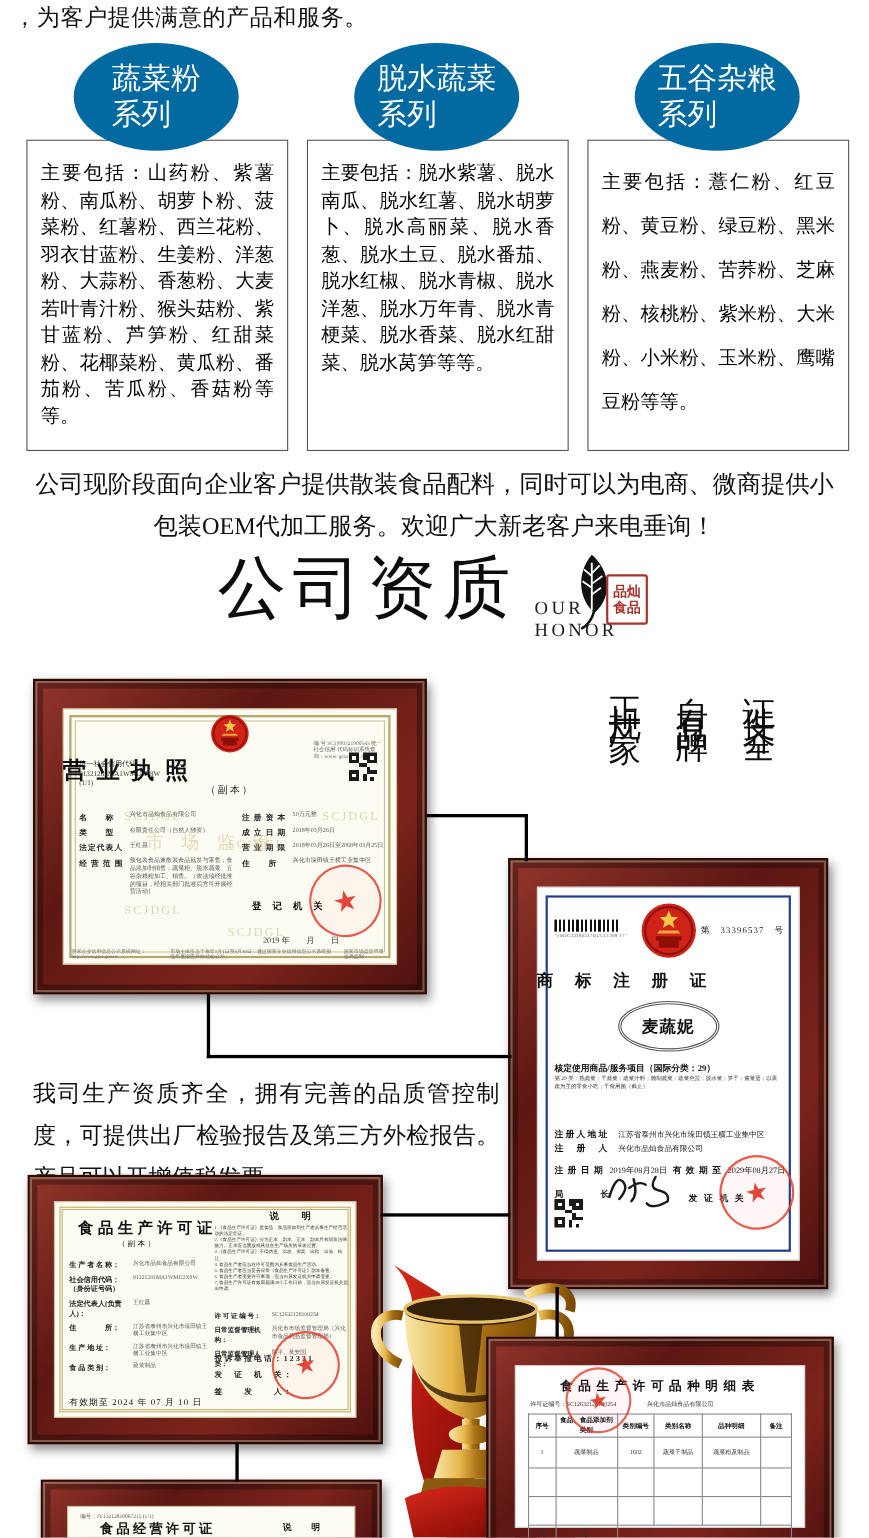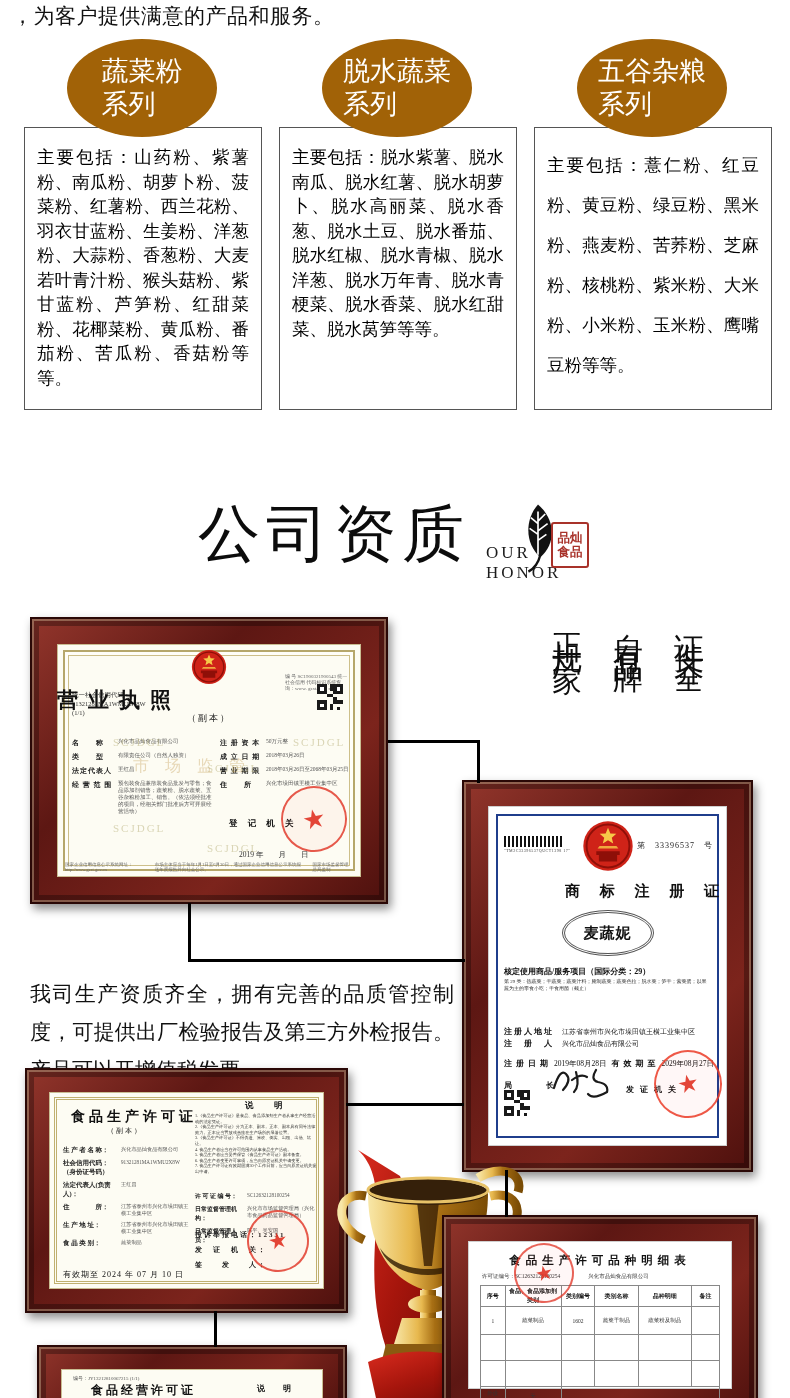--- a/index.html
+++ b/index.html
@@ -8,21 +8,21 @@
   .abs{position:absolute;}
   .pre{white-space:pre-line;}
 
   
   .intro{left:12px;top:2px;font-size:21px;letter-spacing:.5px;}
 
   
   .sbox{top:127px;width:236px;height:281px;border:1px solid #555;background:#fff;}
   .sbody{position:absolute;left:12px;right:12px;top:17px;font-size:17.5px;line-height:24.5px;text-align:justify;color:#000;}
   .sbody.wide{line-height:40px;}
-  .oval{top:39px;width:150px;height:98px;border-radius:50%;background:#a16207;z-index:2;
+  .oval{top:39px;width:150px;height:98px;border-radius:50%;background:#0369a1;z-index:2;
         display:flex;flex-direction:column;align-items:center;justify-content:center;color:#fff;font-size:27px;line-height:33px;}
 
   .oem{left:30px;top:421px;width:730px;text-align:center;font-size:22px;line-height:38px;}
 
   
   .sec-title{left:198px;top:492px;font-size:62px;letter-spacing:6px;white-space:nowrap;color:#0c0c0c;}
   .our-honor{left:486px;top:543px;font-size:17px;line-height:20px;letter-spacing:3px;color:#1b1b1b;}
   .leaf{left:514px;top:502px;}
   .brand-seal{left:551px;top:522px;width:34px;height:42px;border:2px solid #a8322a;border-radius:3px;color:#a8322a;
         display:grid;place-items:center;font-size:12.5px;line-height:14px;font-weight:700;text-align:center;}
@@ -71,21 +71,21 @@
   .frow{display:flex;margin-bottom:4px;}
   .frow .l{font-size:7px;font-weight:700;width:46px;letter-spacing:1px;color:#222;flex:none;}
   .frow .v{font-size:5.5px;color:#555;line-height:7px;flex:1;}
   .bl-reg{left:172px;top:174px;font-size:8.5px;font-weight:700;letter-spacing:4px;}
   .bl-date{left:182px;top:206px;font-size:7.5px;color:#333;}
   .bl-foot{left:8px;right:8px;bottom:5px;display:flex;gap:8px;justify-content:space-between;font-size:4.5px;color:#666;}
 
   
   .tm-border{inset:8px;border:2px solid #1f3d8c;}
   .tm-num{right:14px;top:34px;font-size:8px;letter-spacing:1px;color:#222;}
-  .tm-title{left:0;right:0;top:76px;text-align:right;font-size:15px;font-weight:700;letter-spacing:8px;}
+  .tm-title{left:0;right:0;top:76px;text-align:left;font-size:15px;font-weight:700;letter-spacing:8px;}
   .tm-logo{left:50%;transform:translateX(-50%);top:104px;width:86px;height:40px;border:3px double #555;border-radius:50%;
            display:grid;place-items:center;font-size:15px;font-weight:600;letter-spacing:1px;}
   .tm-class{left:16px;top:160px;font-size:8px;font-weight:700;}
   .tm-class-d{left:16px;top:172px;width:206px;font-size:5px;line-height:7px;color:#333;}
   .tm-row{left:16px;display:flex;gap:8px;align-items:baseline;}
   .tm-row .l{font-size:8px;font-weight:700;letter-spacing:2px;flex:none;}
   .tm-row .v{font-size:7px;color:#222;}
   .tm-dates{left:16px;top:252px;display:flex;gap:5px;align-items:baseline;font-size:7.5px;}
   .tm-dates b{font-size:8px;letter-spacing:1px;}
   .tm-dir{left:16px;top:274px;font-size:8px;font-weight:700;letter-spacing:6px;}
@@ -143,20 +143,21 @@
   <div class="abs sbox" style="left:534px;">
     <div class="sbody wide">主要包括：薏仁粉、红豆粉、黄豆粉、绿豆粉、黑米粉、燕麦粉、苦荞粉、芝麻粉、核桃粉、紫米粉、大米粉、小米粉、玉米粉、鹰嘴豆粉等等。</div>
   </div>
   <div class="abs oval pre" style="left:67px;">蔬菜粉
 系列</div>
   <div class="abs oval pre" style="left:322px;">脱水蔬菜
 系列</div>
   <div class="abs oval pre" style="left:577px;">五谷杂粮
 系列</div>
 
+  <div class="abs oem">公司现阶段面向企业客户提供散装食品配料，同时可以为电商、微商提供小包装OEM代加工服务。欢迎广大新老客户来电垂询！</div>
 
   <div class="abs sec-title">公司资质</div>
   <div class="abs our-honor pre">OUR
 HONOR</div>
   <svg class="abs leaf" width="48" height="72" viewBox="0 0 40 60">
     <path d="M20 2 C34 14 36 34 22 46 C10 36 8 16 20 2 Z" fill="#111"></path>
     <path d="M20 8 L20 44 M20 16 L26 10 M20 24 L28 18 M20 32 L27 27 M20 18 L14 13 M20 27 L13 22" stroke="#fff" stroke-width="1.4" fill="none"></path>
     <path d="M22 44 C20 52 16 56 12 58" stroke="#111" stroke-width="2" fill="none"></path>
   </svg>
   <div class="abs brand-seal pre">品灿

